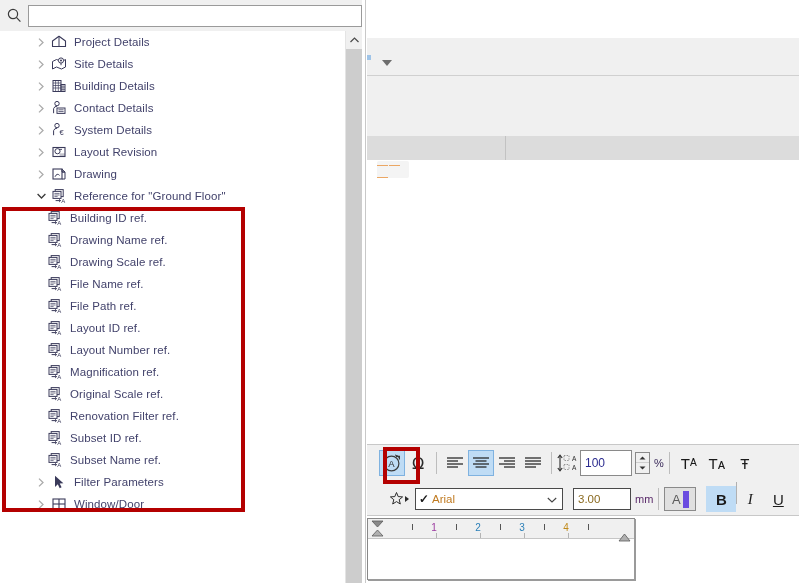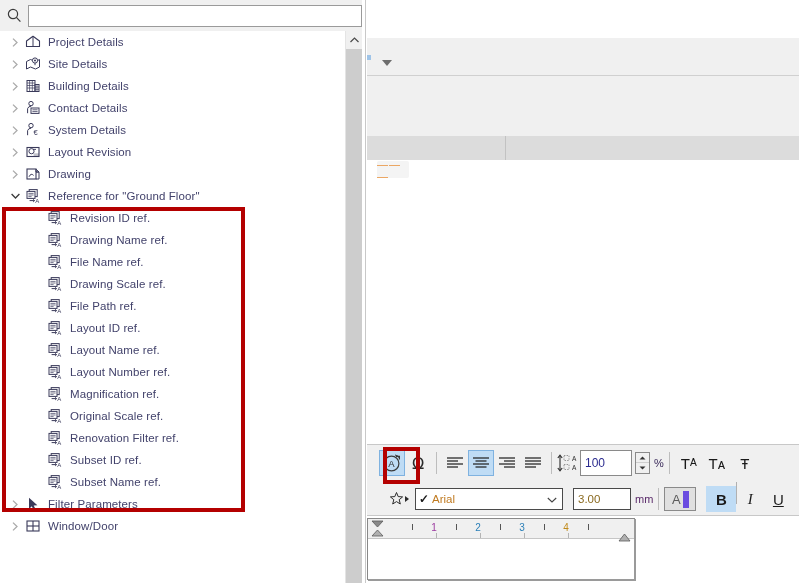--- a/index.html
+++ b/index.html
@@ -36,21 +36,21 @@
   #tree {
     position: absolute; left: 0; top: 31px; width: 345px; height: 552px;
     background: #ffffff; overflow: hidden;
   }
   .tree-row {
     position: relative; height: 22px;
     display: flex; align-items: center;
     font-size: 11.5px; color: #3c3c5a;
     white-space: nowrap;
   }
-  .tree-row.lvl0 { padding-left: 8px; }
+  .tree-row.lvl0 { padding-left: 8px; margin-left: 26px; }
   .tree-row.lvl1 { padding-left: 30px; }
   .twisty {
     width: 14px; height: 22px; flex: 0 0 14px;
     display: flex; align-items: center; justify-content: center;
     color: #9b9b9b; font-size: 10px; line-height: 1;
   }
   .twisty.open { color: #404040; }
   .ticon {
     width: 22px; height: 22px; flex: 0 0 22px;
     display: flex; align-items: center; justify-content: center;
@@ -407,21 +407,21 @@
               <g stroke="#3a3a5a" stroke-width="0.7">
                 <line x1="3.4" y1="5.4" x2="8.6" y2="5.4"></line>
                 <line x1="3.4" y1="7" x2="8.6" y2="7"></line>
                 <line x1="3.4" y1="8.6" x2="6.6" y2="8.6"></line>
               </g>
               <path d="M4.6,12.6 L9.2,12.6" stroke="#3a3a5a" stroke-width="1"></path>
               <path d="M8.2,11.3 L9.6,12.6 L8.2,13.9" fill="none" stroke="#3a3a5a" stroke-width="1"></path>
               <text x="10.3" y="15" font-family="Liberation Sans, sans-serif" font-size="6" fill="#3a3a5a">A</text>
             </svg>
           </span>
-          <span class="tlabel">Revision ID ref.</span>
+          <span class="tlabel">Building ID ref.</span>
         </div>
         <div class="tree-row lvl1">
           <span class="twisty"></span>
           <span class="ticon">
             <svg width="16" height="16" viewBox="0 0 16 16">
               <rect x="4.2" y="1.6" width="8" height="7" fill="#fff" stroke="#3a3a5a" stroke-width="1"></rect>
               <rect x="2" y="3.4" width="8" height="7" fill="#fff" stroke="#3a3a5a" stroke-width="1"></rect>
               <g stroke="#3a3a5a" stroke-width="0.7">
                 <line x1="3.4" y1="5.4" x2="8.6" y2="5.4"></line>
                 <line x1="3.4" y1="7" x2="8.6" y2="7"></line>
@@ -443,93 +443,75 @@
               <g stroke="#3a3a5a" stroke-width="0.7">
                 <line x1="3.4" y1="5.4" x2="8.6" y2="5.4"></line>
                 <line x1="3.4" y1="7" x2="8.6" y2="7"></line>
                 <line x1="3.4" y1="8.6" x2="6.6" y2="8.6"></line>
               </g>
               <path d="M4.6,12.6 L9.2,12.6" stroke="#3a3a5a" stroke-width="1"></path>
               <path d="M8.2,11.3 L9.6,12.6 L8.2,13.9" fill="none" stroke="#3a3a5a" stroke-width="1"></path>
               <text x="10.3" y="15" font-family="Liberation Sans, sans-serif" font-size="6" fill="#3a3a5a">A</text>
             </svg>
           </span>
+          <span class="tlabel">Drawing Scale ref.</span>
+        </div>
+        <div class="tree-row lvl1">
+          <span class="twisty"></span>
+          <span class="ticon">
+            <svg width="16" height="16" viewBox="0 0 16 16">
+              <rect x="4.2" y="1.6" width="8" height="7" fill="#fff" stroke="#3a3a5a" stroke-width="1"></rect>
+              <rect x="2" y="3.4" width="8" height="7" fill="#fff" stroke="#3a3a5a" stroke-width="1"></rect>
+              <g stroke="#3a3a5a" stroke-width="0.7">
+                <line x1="3.4" y1="5.4" x2="8.6" y2="5.4"></line>
+                <line x1="3.4" y1="7" x2="8.6" y2="7"></line>
+                <line x1="3.4" y1="8.6" x2="6.6" y2="8.6"></line>
+              </g>
+              <path d="M4.6,12.6 L9.2,12.6" stroke="#3a3a5a" stroke-width="1"></path>
+              <path d="M8.2,11.3 L9.6,12.6 L8.2,13.9" fill="none" stroke="#3a3a5a" stroke-width="1"></path>
+              <text x="10.3" y="15" font-family="Liberation Sans, sans-serif" font-size="6" fill="#3a3a5a">A</text>
+            </svg>
+          </span>
           <span class="tlabel">File Name ref.</span>
         </div>
         <div class="tree-row lvl1">
           <span class="twisty"></span>
           <span class="ticon">
             <svg width="16" height="16" viewBox="0 0 16 16">
               <rect x="4.2" y="1.6" width="8" height="7" fill="#fff" stroke="#3a3a5a" stroke-width="1"></rect>
               <rect x="2" y="3.4" width="8" height="7" fill="#fff" stroke="#3a3a5a" stroke-width="1"></rect>
               <g stroke="#3a3a5a" stroke-width="0.7">
                 <line x1="3.4" y1="5.4" x2="8.6" y2="5.4"></line>
                 <line x1="3.4" y1="7" x2="8.6" y2="7"></line>
                 <line x1="3.4" y1="8.6" x2="6.6" y2="8.6"></line>
               </g>
               <path d="M4.6,12.6 L9.2,12.6" stroke="#3a3a5a" stroke-width="1"></path>
               <path d="M8.2,11.3 L9.6,12.6 L8.2,13.9" fill="none" stroke="#3a3a5a" stroke-width="1"></path>
               <text x="10.3" y="15" font-family="Liberation Sans, sans-serif" font-size="6" fill="#3a3a5a">A</text>
             </svg>
           </span>
-          <span class="tlabel">Drawing Scale ref.</span>
-        </div>
-        <div class="tree-row lvl1">
-          <span class="twisty"></span>
-          <span class="ticon">
-            <svg width="16" height="16" viewBox="0 0 16 16">
-              <rect x="4.2" y="1.6" width="8" height="7" fill="#fff" stroke="#3a3a5a" stroke-width="1"></rect>
-              <rect x="2" y="3.4" width="8" height="7" fill="#fff" stroke="#3a3a5a" stroke-width="1"></rect>
-              <g stroke="#3a3a5a" stroke-width="0.7">
-                <line x1="3.4" y1="5.4" x2="8.6" y2="5.4"></line>
-                <line x1="3.4" y1="7" x2="8.6" y2="7"></line>
-                <line x1="3.4" y1="8.6" x2="6.6" y2="8.6"></line>
-              </g>
-              <path d="M4.6,12.6 L9.2,12.6" stroke="#3a3a5a" stroke-width="1"></path>
-              <path d="M8.2,11.3 L9.6,12.6 L8.2,13.9" fill="none" stroke="#3a3a5a" stroke-width="1"></path>
-              <text x="10.3" y="15" font-family="Liberation Sans, sans-serif" font-size="6" fill="#3a3a5a">A</text>
-            </svg>
-          </span>
           <span class="tlabel">File Path ref.</span>
         </div>
         <div class="tree-row lvl1">
           <span class="twisty"></span>
           <span class="ticon">
             <svg width="16" height="16" viewBox="0 0 16 16">
               <rect x="4.2" y="1.6" width="8" height="7" fill="#fff" stroke="#3a3a5a" stroke-width="1"></rect>
               <rect x="2" y="3.4" width="8" height="7" fill="#fff" stroke="#3a3a5a" stroke-width="1"></rect>
               <g stroke="#3a3a5a" stroke-width="0.7">
                 <line x1="3.4" y1="5.4" x2="8.6" y2="5.4"></line>
                 <line x1="3.4" y1="7" x2="8.6" y2="7"></line>
                 <line x1="3.4" y1="8.6" x2="6.6" y2="8.6"></line>
               </g>
               <path d="M4.6,12.6 L9.2,12.6" stroke="#3a3a5a" stroke-width="1"></path>
               <path d="M8.2,11.3 L9.6,12.6 L8.2,13.9" fill="none" stroke="#3a3a5a" stroke-width="1"></path>
               <text x="10.3" y="15" font-family="Liberation Sans, sans-serif" font-size="6" fill="#3a3a5a">A</text>
             </svg>
           </span>
           <span class="tlabel">Layout ID ref.</span>
-        </div>
-        <div class="tree-row lvl1">
-          <span class="twisty"></span>
-          <span class="ticon">
-            <svg width="16" height="16" viewBox="0 0 16 16">
-              <rect x="4.2" y="1.6" width="8" height="7" fill="#fff" stroke="#3a3a5a" stroke-width="1"></rect>
-              <rect x="2" y="3.4" width="8" height="7" fill="#fff" stroke="#3a3a5a" stroke-width="1"></rect>
-              <g stroke="#3a3a5a" stroke-width="0.7">
-                <line x1="3.4" y1="5.4" x2="8.6" y2="5.4"></line>
-                <line x1="3.4" y1="7" x2="8.6" y2="7"></line>
-                <line x1="3.4" y1="8.6" x2="6.6" y2="8.6"></line>
-              </g>
-              <path d="M4.6,12.6 L9.2,12.6" stroke="#3a3a5a" stroke-width="1"></path>
-              <path d="M8.2,11.3 L9.6,12.6 L8.2,13.9" fill="none" stroke="#3a3a5a" stroke-width="1"></path>
-              <text x="10.3" y="15" font-family="Liberation Sans, sans-serif" font-size="6" fill="#3a3a5a">A</text>
-            </svg>
-          </span>
-          <span class="tlabel">Layout Name ref.</span>
         </div>
         <div class="tree-row lvl1">
           <span class="twisty"></span>
           <span class="ticon">
             <svg width="16" height="16" viewBox="0 0 16 16">
               <rect x="4.2" y="1.6" width="8" height="7" fill="#fff" stroke="#3a3a5a" stroke-width="1"></rect>
               <rect x="2" y="3.4" width="8" height="7" fill="#fff" stroke="#3a3a5a" stroke-width="1"></rect>
               <g stroke="#3a3a5a" stroke-width="0.7">
                 <line x1="3.4" y1="5.4" x2="8.6" y2="5.4"></line>
                 <line x1="3.4" y1="7" x2="8.6" y2="7"></line>

